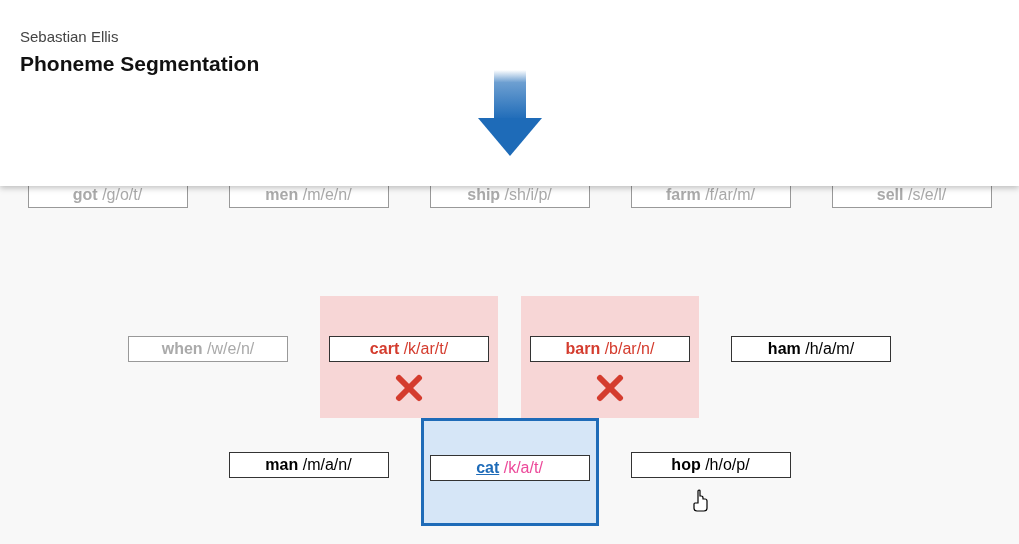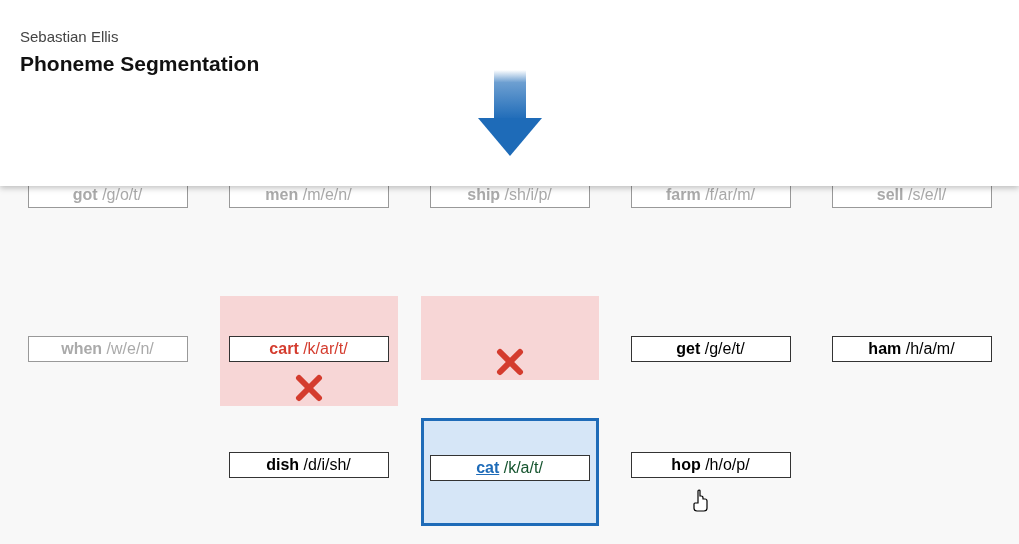--- a/index.html
+++ b/index.html
@@ -69,20 +69,21 @@
     width: 178px;
     min-height: 40px;
     position: relative;
     display: flex;
     flex-direction: column;
     align-items: center;
   }
   .cell.wrong-bg {
     background: #f7d6d6;
     padding-top: 40px;
+    padding-bottom: 12px;
   }
   .cell.selected-bg {
     background: #d6e6f7;
     border: 3px solid #1e6bb8;
     padding-top: 34px;
     padding-bottom: 42px;
   }
   .item-box {
     width: 160px;
     border: 1px solid #333;
@@ -91,21 +92,21 @@
     font-size: 16px;
     line-height: 22px;
     padding: 1px 0;
     font-family: Arial, sans-serif;
   }
   .item-box.faded { color: #aaa; border-color: #999; }
   .item-box .word { font-weight: 700; }
   .item-box .phon { font-weight: 400; }
   .item-box.wrong .word, .item-box.wrong .phon { color: #d43c2e; }
   .item-box.selected .word { color: #1e6bb8; text-decoration: underline; }
-  .item-box.selected .phon { color: #14532d; }
+  .item-box.selected .phon { color: #ec4899; }
   .x-mark {
     margin-top: 12px;
     color: #d43c2e;
   }
   .cursor {
     position: absolute;
     left: 691px;
     top: 489px;
     z-index: 50;
     pointer-events: none;
@@ -163,46 +164,44 @@
           <span class="phon">/k/ar/t/</span>
         </div>
         <div class="x-mark">
           <svg width="28" height="28" viewBox="0 0 28 28">
             <line x1="4" y1="4" x2="24" y2="24" stroke="#d43c2e" stroke-width="6" stroke-linecap="round"></line>
             <line x1="24" y1="4" x2="4" y2="24" stroke="#d43c2e" stroke-width="6" stroke-linecap="round"></line>
           </svg>
         </div>
       </div>
       <div class="cell wrong-bg">
+        <div class="item-box wrong">
+          <span class="word">barn</span>
+          <span class="phon">/b/ar/n/</span>
+        </div>
         <div class="x-mark">
           <svg width="28" height="28" viewBox="0 0 28 28">
             <line x1="4" y1="4" x2="24" y2="24" stroke="#d43c2e" stroke-width="6" stroke-linecap="round"></line>
             <line x1="24" y1="4" x2="4" y2="24" stroke="#d43c2e" stroke-width="6" stroke-linecap="round"></line>
           </svg>
         </div>
       </div>
       <div class="cell" style="padding-top:40px">
         <div class="item-box">
-          <span class="word">get</span>
-          <span class="phon">/g/e/t/</span>
-        </div>
-      </div>
-      <div class="cell" style="padding-top:40px">
-        <div class="item-box">
           <span class="word">ham</span>
           <span class="phon">/h/a/m/</span>
         </div>
       </div>
     </div>
 
     <div class="row">
       <div class="cell" style="padding-top:34px">
         <div class="item-box">
-          <span class="word">dish</span>
-          <span class="phon">/d/i/sh/</span>
+          <span class="word">man</span>
+          <span class="phon">/m/a/n/</span>
         </div>
       </div>
       <div class="cell selected-bg">
         <div class="item-box selected">
           <span class="word">cat</span>
           <span class="phon">/k/a/t/</span>
         </div>
       </div>
       <div class="cell" style="padding-top:34px">
         <div class="item-box">

